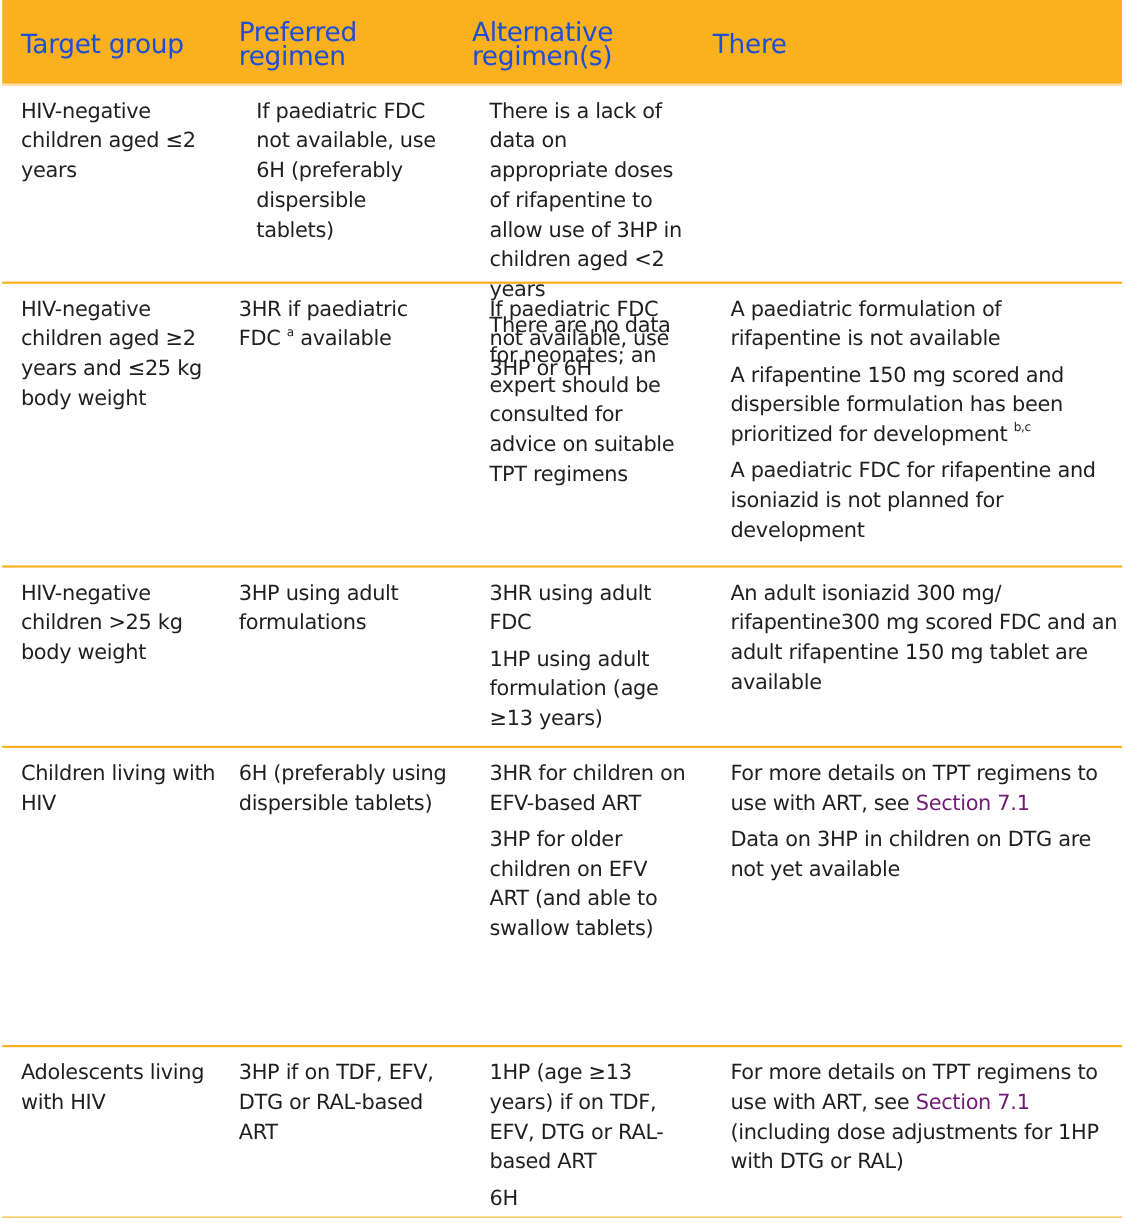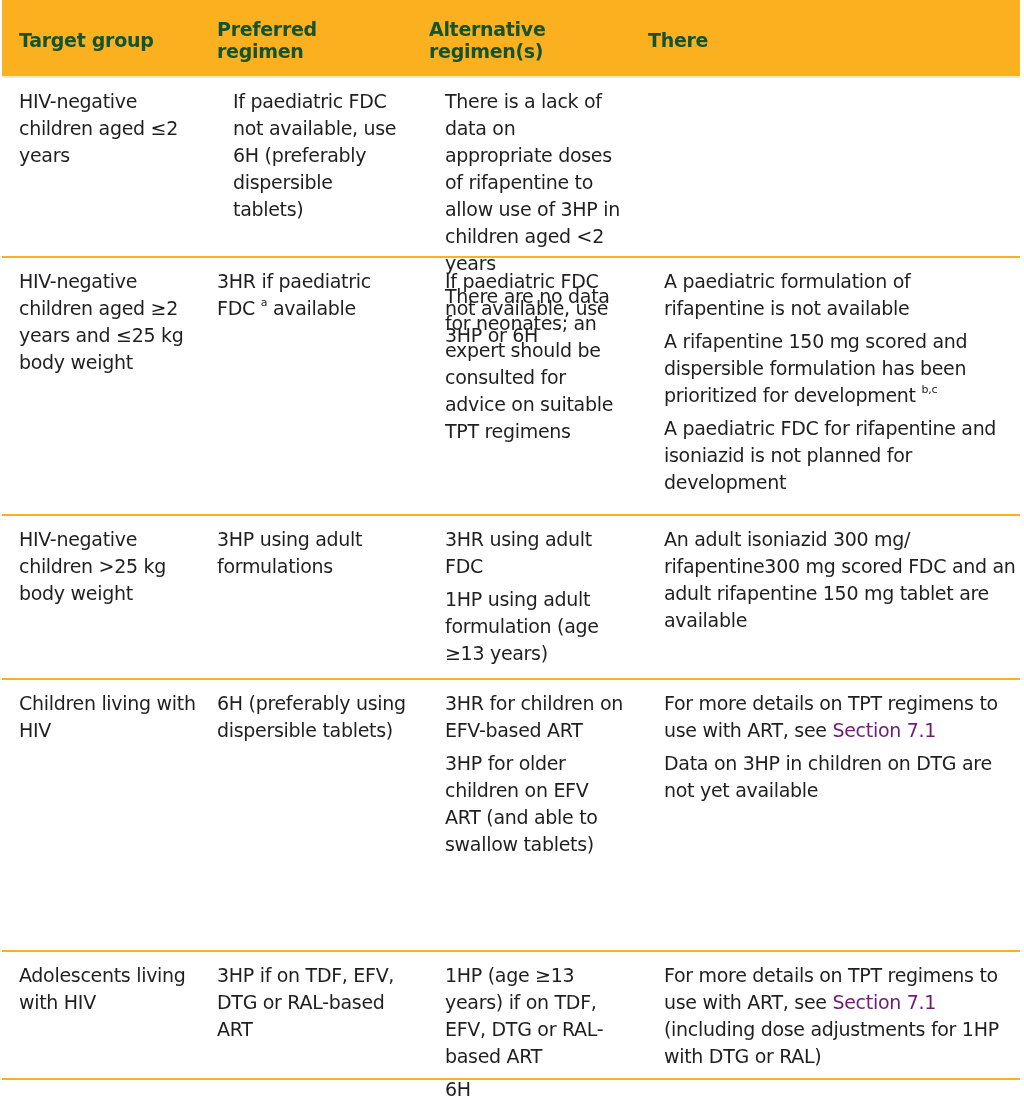--- a/index.html
+++ b/index.html
@@ -25,24 +25,24 @@
       border-bottom: 2px solid #f9b122;
       box-sizing: border-box;
     }
     .header {
       background: #fbb11f;
       height: 78px;
       border-bottom: 2px solid #fde7b8;
       align-items: center;
     }
     .header .cell {
-      font-weight: bold;
-      font-size: 19px;
+      font-weight: normal;
+      font-size: 24px;
       line-height: 22px;
-      color: #14532d;
+      color: #1d4ed8;
       padding-top: 3px;
     }
     .cell {
       padding-left: 17px;
       padding-right: 4px;
       font-size: 19px;
       line-height: 27px;
       letter-spacing: -0.3px;
       box-sizing: border-box;
     }
@@ -59,21 +59,21 @@
       vertical-align: 9px;
     }
     .link {
       color: #701a75;
       cursor: pointer;
     }
     .r1 { height: 180px; }
     .r2 { height: 258px; }
     .r3 { height: 164px; }
     .r4 { height: 272px; }
-    .r5 { height: 128px; }
+    .r5 { height: 156px; }
   </style>
 </head>
 <body>
 
 <div class="table">
 
   <div class="row header">
     <div class="cell">
       <span>Target group</span>
     </div>

